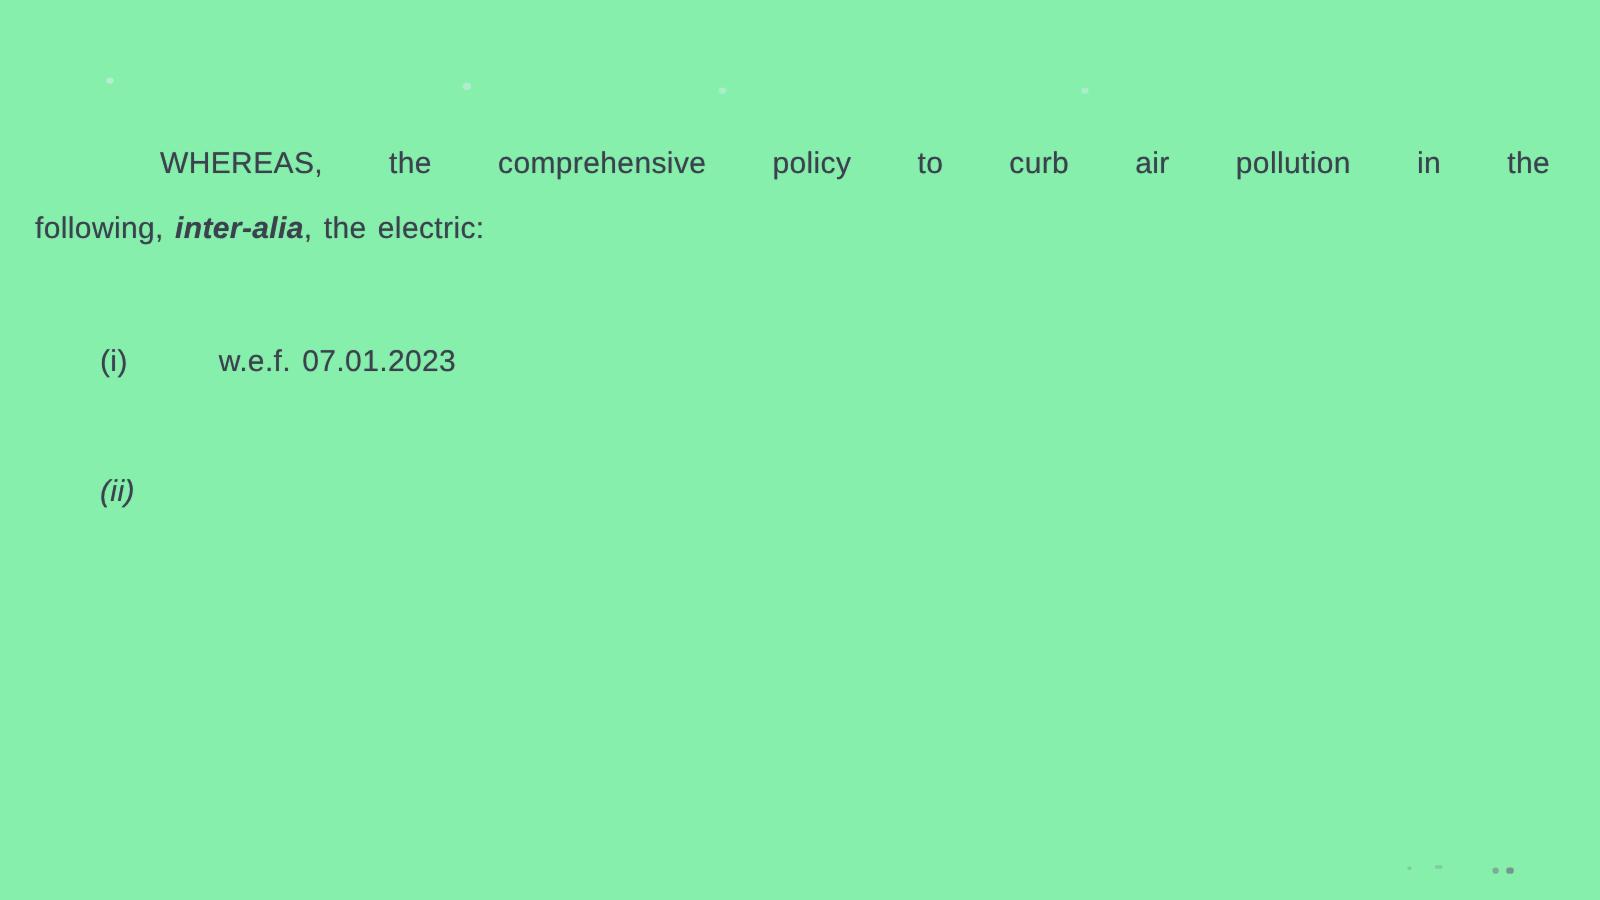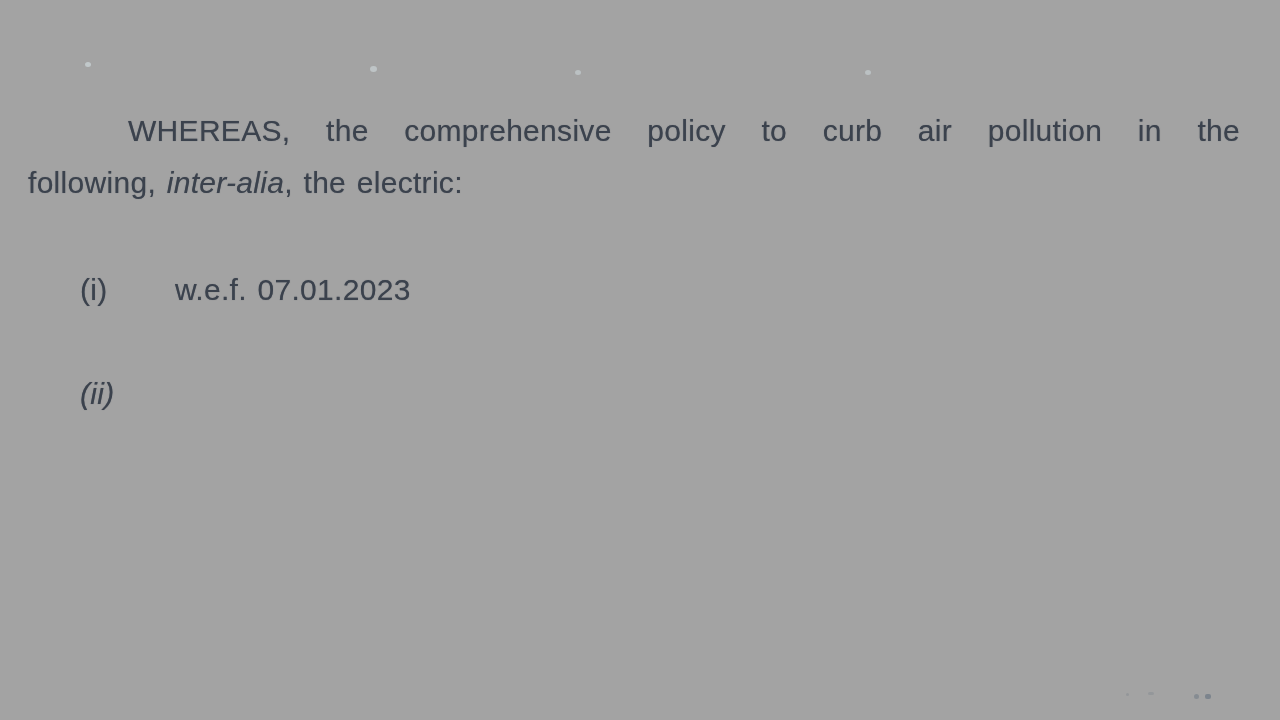--- a/index.html
+++ b/index.html
@@ -4,24 +4,24 @@
 <style>
   html, body {
     margin: 0;
     padding: 0;
     background: #ffffff;
   }
   .page {
     position: relative;
     width: 1280px;
     height: 720px;
-    background: #a3a3a3;
+    background: #86efac;
     overflow: hidden;
     font-family: "Liberation Sans", sans-serif;
-    font-size: 30px;
+    font-size: 24px;
     line-height: 52px;
     color: #3b424d;
     -webkit-font-smoothing: antialiased;
   }
   .content {
     position: absolute;
     left: 28px;
     top: 105px;
     width: 1212px;
     text-shadow: 0 0 0.8px rgba(62, 70, 82, 0.6);
@@ -51,20 +51,21 @@
     width: 147px;
     padding-left: 52px;
     box-sizing: border-box;
   }
   .item-text {
     flex: 1 1 auto;
     min-width: 0;
   }
   .italic {
     font-style: italic;
+    font-weight: bold;
   }
   
   .artifact {
     position: absolute;
     background: #6f7a85;
     border-radius: 50%;
   }
   .a1 { left: 1126px; top: 693px; width: 3px; height: 3px; opacity: 0.30; }
   .a2 { left: 1148px; top: 692px; width: 6px; height: 3px; opacity: 0.28; border-radius: 2px; }
   .a3 { left: 1194px; top: 694px; width: 5px; height: 5px; opacity: 0.55; }

